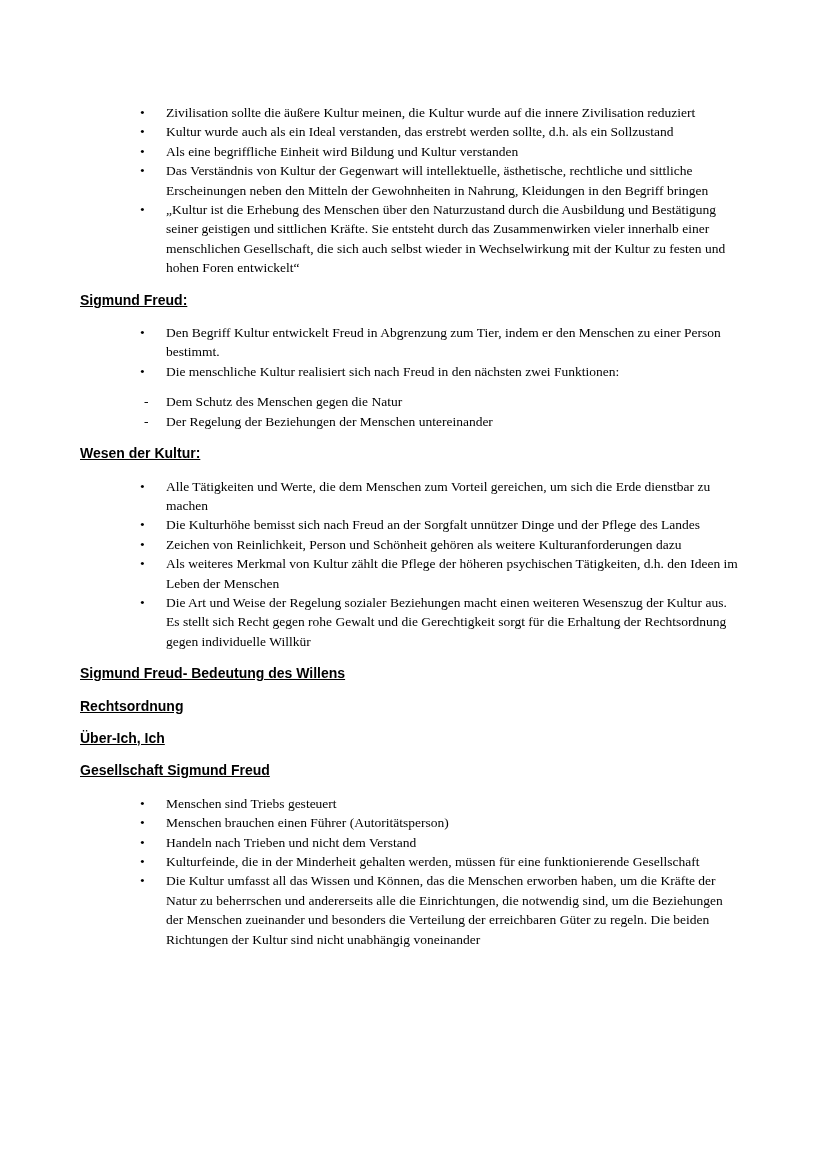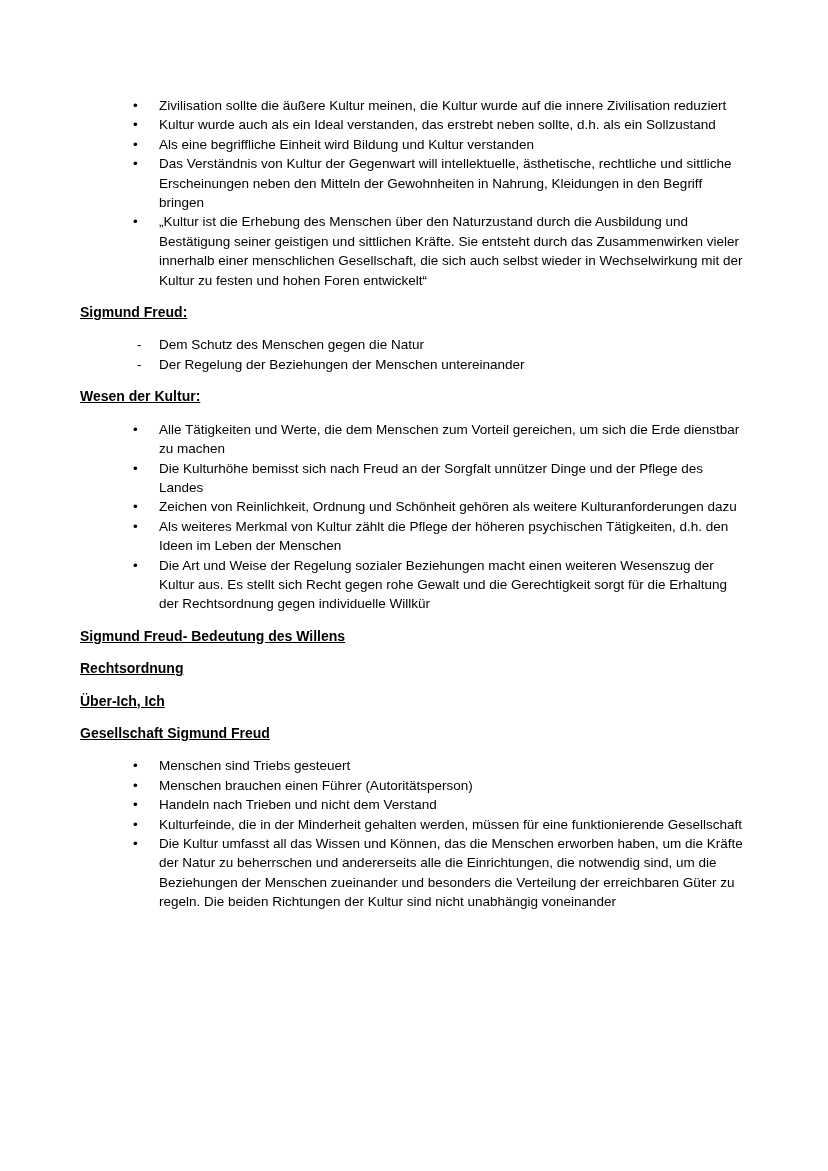--- a/index.html
+++ b/index.html
@@ -21,22 +21,23 @@
   }
   .section { margin: 0 0 13px 0; }
   .heading {
     font-weight: bold;
     text-decoration: underline;
     font-size: 14px;
     margin: 0 0 13px 0;
   }
   ul.list {
     list-style: none;
-    margin: 4px;
+    margin: 11px;
     padding: 0;
+    font-family: Liberation Serif, serif;
   }
   li.item {
     position: relative;
     padding-left: 75px;
     margin: 0;
     text-align: left;
   }
   li.bullet::before {
     content: "\2022";
     position: absolute;
@@ -51,43 +52,45 @@
   }
 </style>
 </head>
 <body>
 
 <div class="page">
 
   <div class="section">
     <ul class="list">
       <li class="item bullet">Zivilisation sollte die äußere Kultur meinen, die Kultur wurde auf die innere Zivilisation reduziert</li>
-      <li class="item bullet">Kultur wurde auch als ein Ideal verstanden, das erstrebt neben sollte, d.h. als ein Sollzustand</li>
+      <li class="item bullet">Kultur wurde auch als ein Ideal verstanden, das erstrebt werden sollte, d.h. als ein Sollzustand</li>
       <li class="item bullet">Als eine begriffliche Einheit wird Bildung und Kultur verstanden</li>
       <li class="item bullet">Das Verständnis von Kultur der Gegenwart will intellektuelle, ästhetische, rechtliche und sittliche Erscheinungen neben den Mitteln der Gewohnheiten in Nahrung, Kleidungen in den Begriff bringen</li>
       <li class="item bullet">„Kultur ist die Erhebung des Menschen über den Naturzustand durch die Ausbildung und Bestätigung seiner geistigen und sittlichen Kräfte. Sie entsteht durch das Zusammenwirken vieler innerhalb einer menschlichen Gesellschaft, die sich auch selbst wieder in Wechselwirkung mit der Kultur zu festen und hohen Foren entwickelt“</li>
     </ul>
   </div>
 
   <div class="section">
     <h2 class="heading">Sigmund Freud:</h2>
     <ul class="list">
+      <li class="item bullet">Den Begriff Kultur entwickelt Freud in Abgrenzung zum Tier, indem er den Menschen zu einer Person bestimmt.</li>
+      <li class="item bullet">Die menschliche Kultur realisiert sich nach Freud in den nächsten zwei Funktionen:</li>
     </ul>
     <ul class="list">
       <li class="item dash">Dem Schutz des Menschen gegen die Natur</li>
       <li class="item dash">Der Regelung der Beziehungen der Menschen untereinander</li>
     </ul>
   </div>
 
   <div class="section">
     <h2 class="heading">Wesen der Kultur:</h2>
     <ul class="list">
       <li class="item bullet">Alle Tätigkeiten und Werte, die dem Menschen zum Vorteil gereichen, um sich die Erde dienstbar zu machen</li>
       <li class="item bullet">Die Kulturhöhe bemisst sich nach Freud an der Sorgfalt unnützer Dinge und der Pflege des Landes</li>
-      <li class="item bullet">Zeichen von Reinlichkeit, Ordnung und Schönheit gehören als weitere Kulturanforderungen dazu</li>
+      <li class="item bullet">Zeichen von Reinlichkeit, Person und Schönheit gehören als weitere Kulturanforderungen dazu</li>
       <li class="item bullet">Als weiteres Merkmal von Kultur zählt die Pflege der höheren psychischen Tätigkeiten, d.h. den Ideen im Leben der Menschen</li>
       <li class="item bullet">Die Art und Weise der Regelung sozialer Beziehungen macht einen weiteren Wesenszug der Kultur aus. Es stellt sich Recht gegen rohe Gewalt und die Gerechtigkeit sorgt für die Erhaltung der Rechtsordnung gegen individuelle Willkür</li>
     </ul>
   </div>
 
   <div class="section">
     <h2 class="heading">Sigmund Freud- Bedeutung des Willens</h2>
   </div>
 
   <div class="section">

